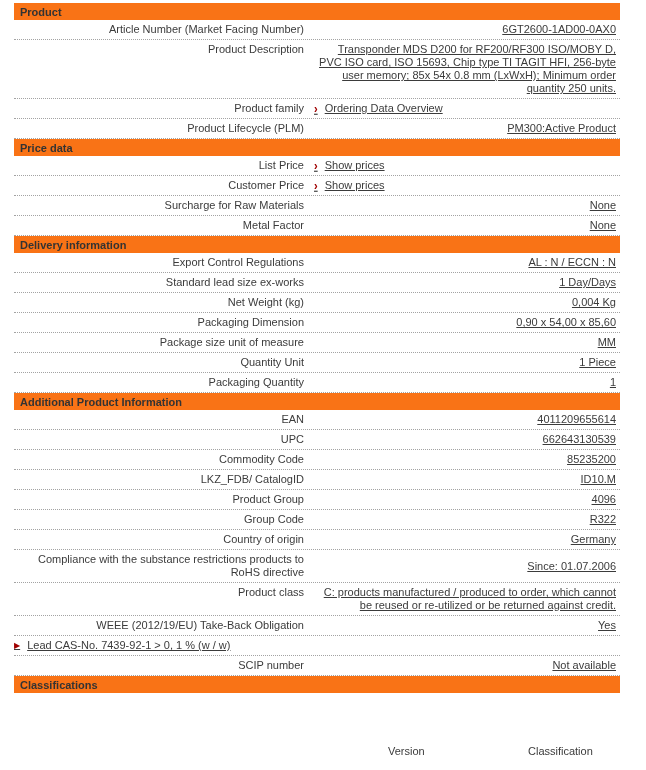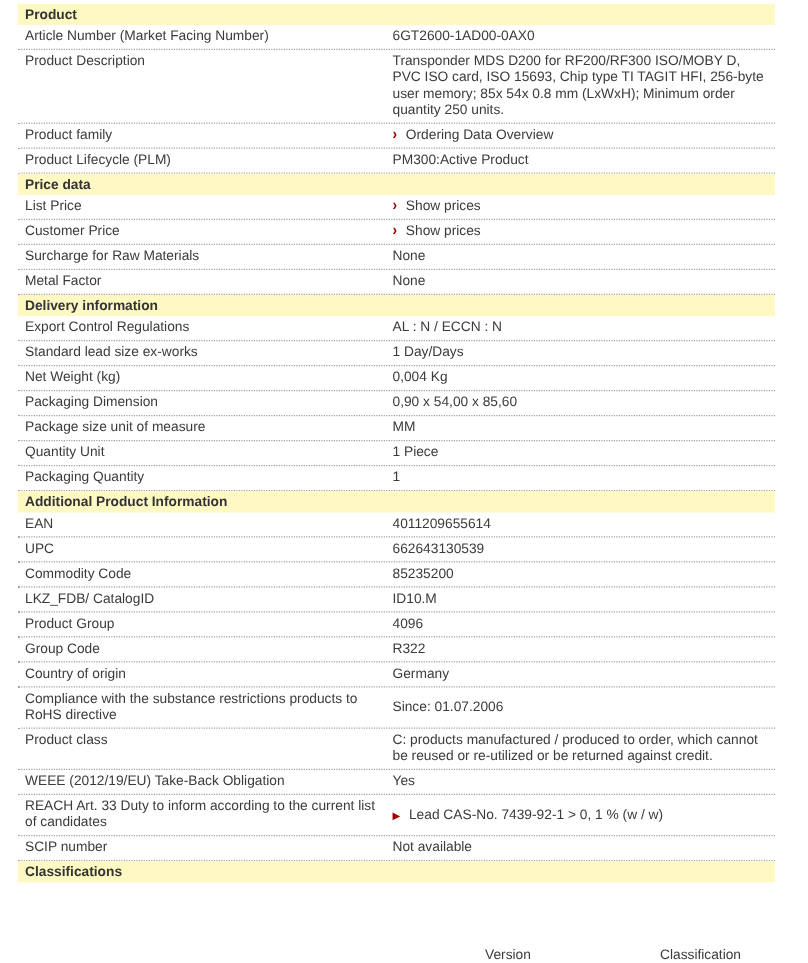--- a/index.html
+++ b/index.html
@@ -7,48 +7,50 @@
   body {
     font-family: "Liberation Sans", "DejaVu Sans", sans-serif;
     font-size: 11px;
     color: #3b3b3b;
     -webkit-font-smoothing: antialiased;
   }
   .page { width: 646px; height: 770px; overflow: hidden; }
   .table { width: 606px; margin: 3px 0 0 14px; }
 
   .section-header {
-    background: #fef9c3;
+    background: #f97316;
     height: 17px;
     display: flex;
     align-items: center;
     padding-left: 6px;
     font-weight: bold;
     color: #333333;
   }
   .row {
     display: flex;
     align-items: stretch;
     border-bottom: 1px dotted #a3a3a3;
     padding: 3px 0;
     min-height: 19px;
+    text-align: right;
   }
   .row-label {
     width: 300px;
     flex: 0 0 300px;
     padding-left: 6px;
     padding-right: 10px;
     line-height: 13px;
     align-self: flex-start;
   }
   .row-value {
     flex: 1 1 auto;
     line-height: 13px;
     align-self: center;
     padding-right: 4px;
+    text-decoration: underline;
   }
   .link-value { display: flex; align-items: center; cursor: pointer; }
   .icon {
     color: #a00000;
     font-weight: bold;
     margin-right: 7px;
     line-height: 13px;
     flex: 0 0 auto;
   }
   .icon.chevron { font-size: 11px; transform: scaleY(1.15); }
@@ -177,21 +179,20 @@
       </div>
       <div class="row">
         <div class="row-label">Product class</div>
         <div class="row-value">C: products manufactured / produced to order, which cannot be reused or re-utilized or be returned against credit.</div>
       </div>
       <div class="row">
         <div class="row-label">WEEE (2012/19/EU) Take-Back Obligation</div>
         <div class="row-value">Yes</div>
       </div>
       <div class="row">
-        <div class="row-label">REACH Art. 33 Duty to inform according to the current list of candidates</div>
         <div class="row-value link-value">
           <span class="icon triangle">▶</span>
           <span>Lead CAS-No. 7439-92-1 &gt; 0, 1 % (w / w)</span>
         </div>
       </div>
       <div class="row">
         <div class="row-label">SCIP number</div>
         <div class="row-value">Not available</div>
       </div>
       <div class="section-header">Classifications</div>

